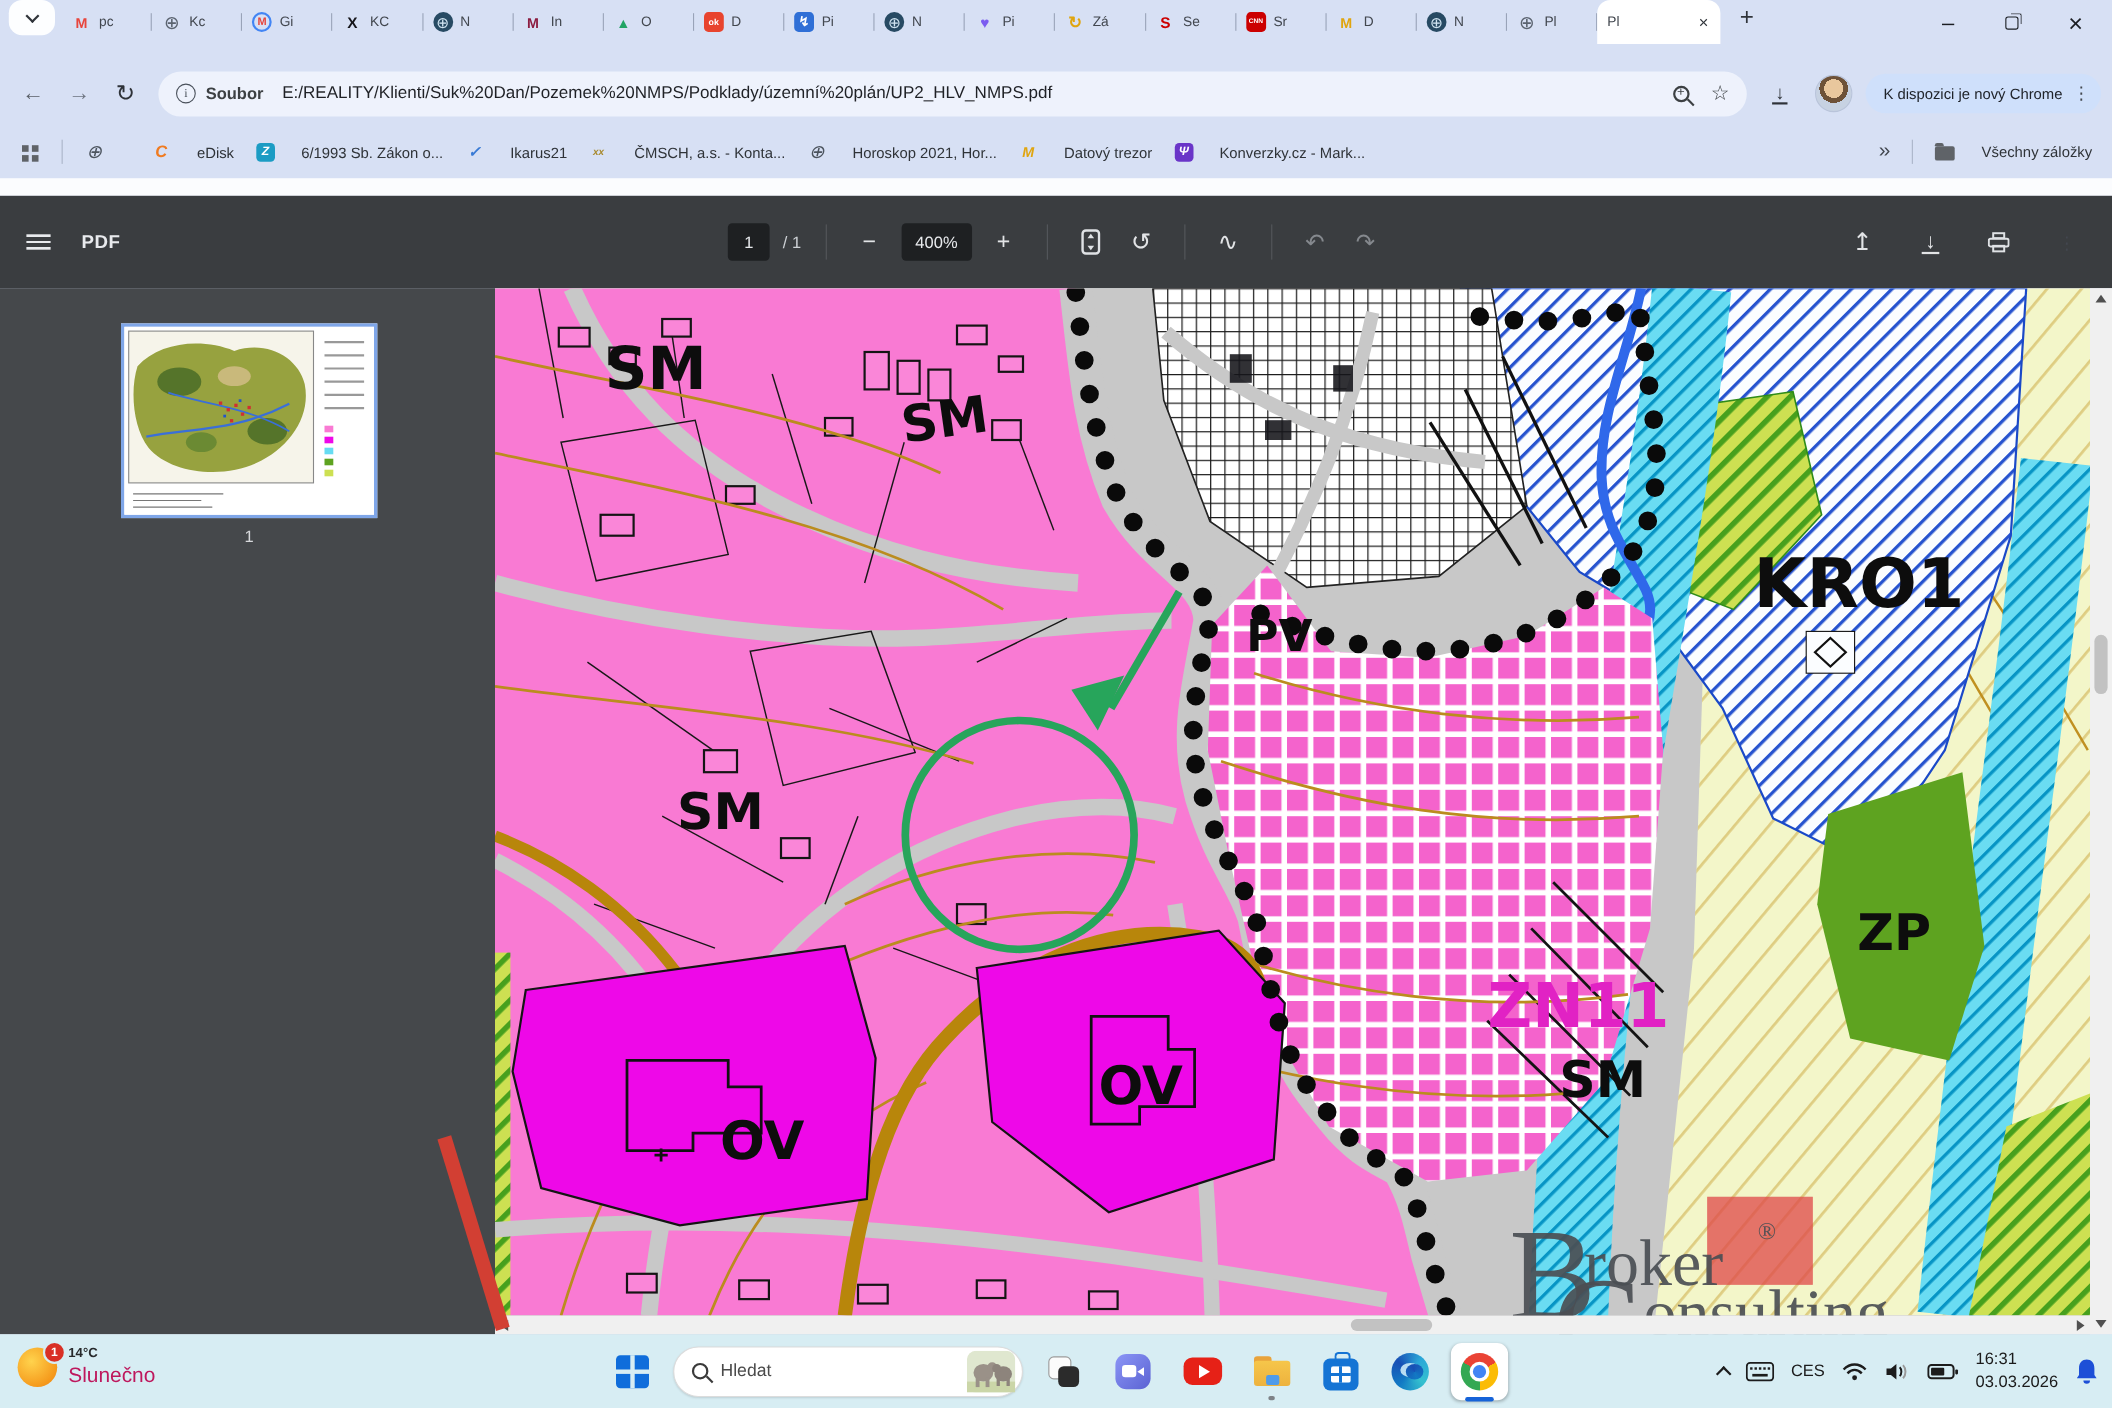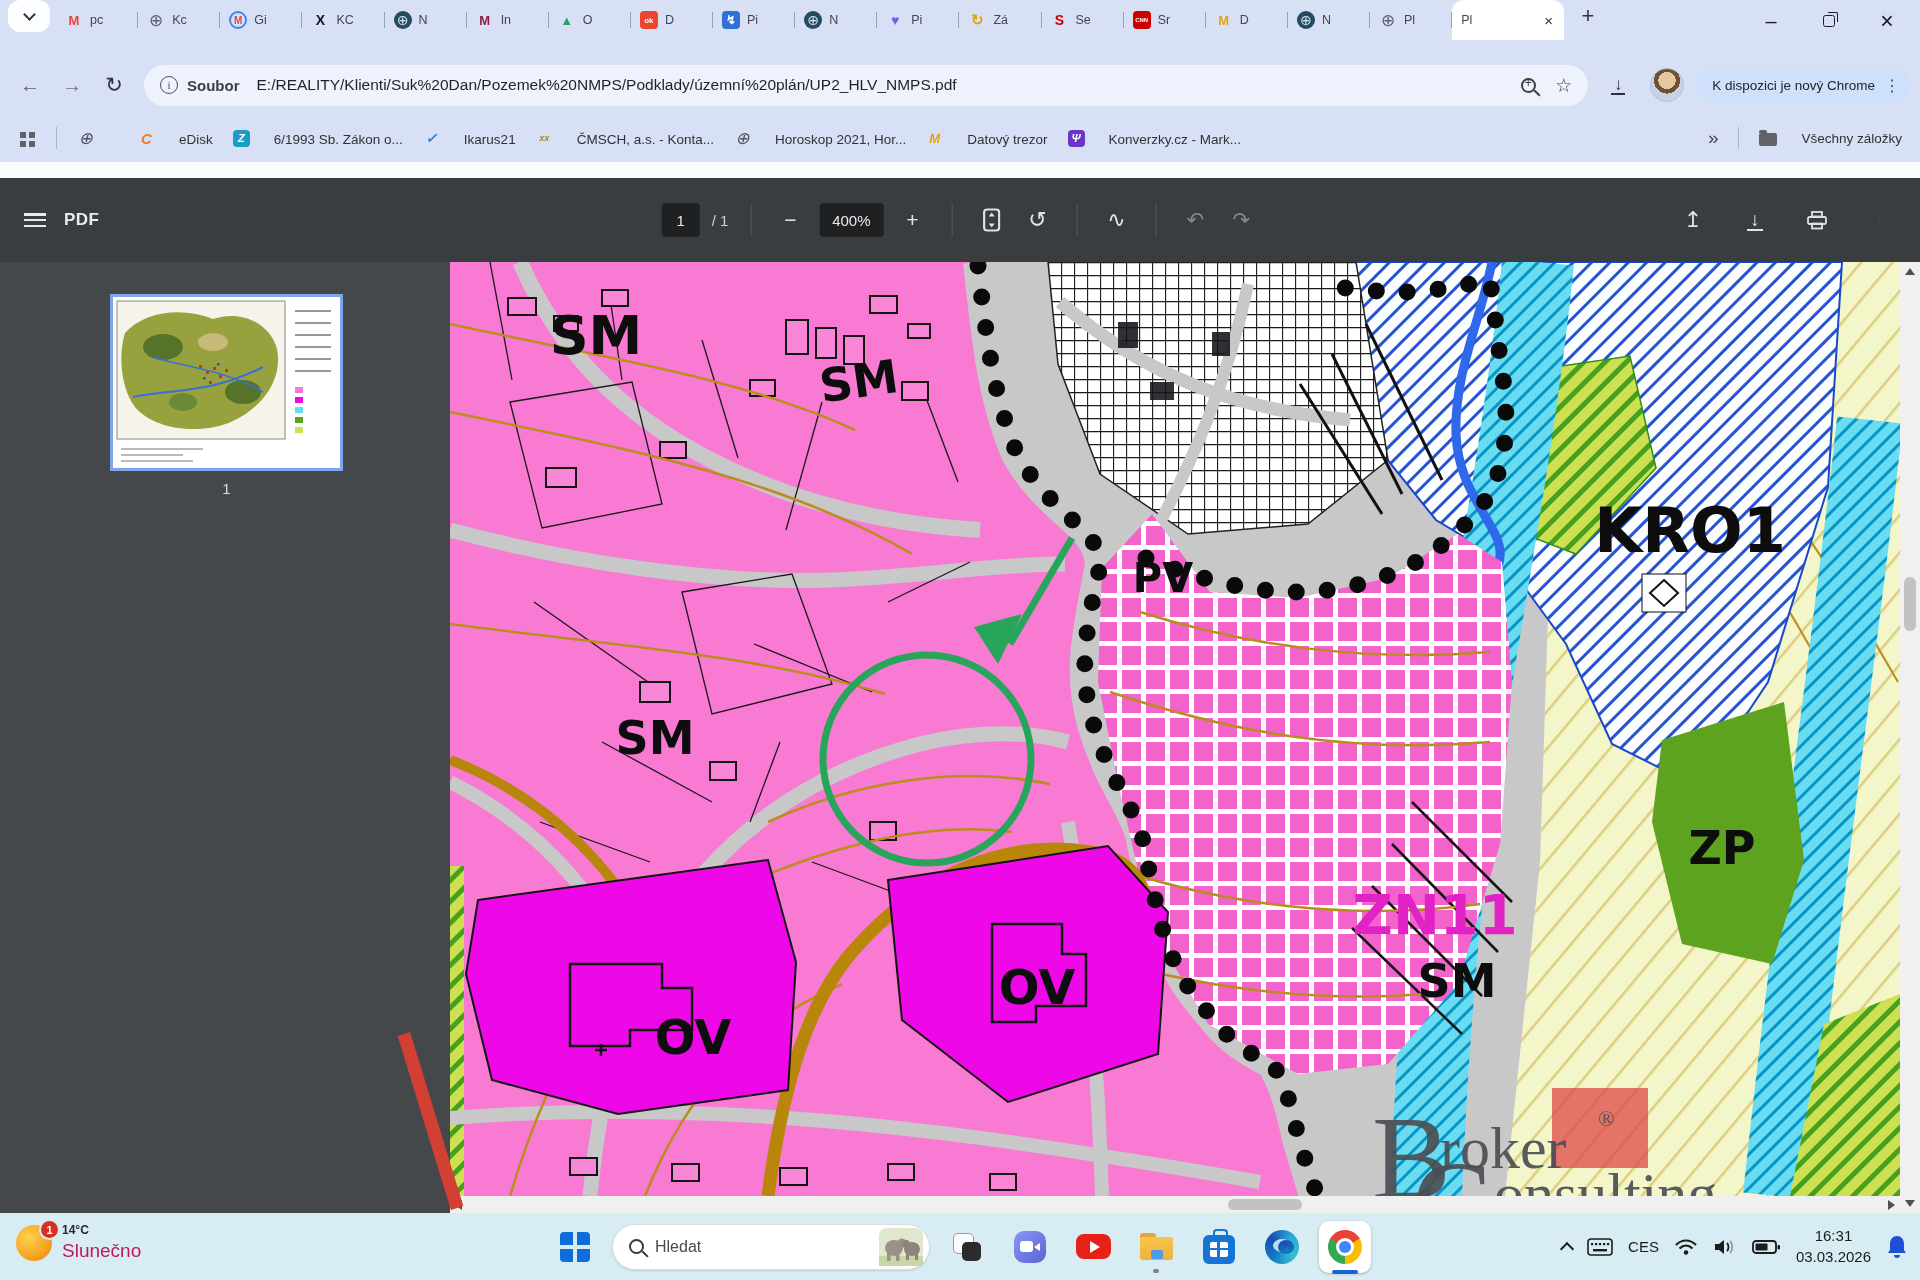--- a/index.html
+++ b/index.html
@@ -89,21 +89,21 @@
   .bi-konv::before{content:"Ψ";color:#fff;font-size:11px}
   .bspacer{flex:1}
   .g-chev2::before{content:"»";font-size:19px;color:#42474f}
   .folder-sm{width:18px;height:13px;background:#5f6368;border-radius:2px;position:relative}
   .folder-sm::before{content:"";position:absolute;top:-3px;left:0;width:8px;height:3px;background:#5f6368;border-radius:2px 2px 0 0}
   .strip{height:16px;background:#fbfcfe}
 
   
   .pdfbar{height:84px;background:#3a3d40;display:flex;align-items:center;color:#e8eaed;padding:0 24px;position:relative}
   .menu-icon{width:22px;height:14px;background:repeating-linear-gradient(#e8eaed 0 2.5px,transparent 2.5px 5.8px)}
-  .pdf-title{margin-left:18px;font-size:17px;font-weight:bold;letter-spacing:.5px}
+  .pdf-title{margin-left:28px;font-size:17px;font-weight:bold;letter-spacing:.5px}
   .pdfcenter{position:absolute;left:50%;transform:translateX(-50%);display:flex;align-items:center;gap:12px}
   .pagebox{min-width:38px;height:34px;background:#1e2022;border-radius:4px;display:flex;align-items:center;justify-content:center;font-size:15px;padding:0 8px}
   .pagetotal{font-size:15px;color:#cdd1d5;white-space:nowrap}
   .vsep{width:1px;height:32px;background:#55585c;margin:0 10px}
   .tbtn{width:34px;height:34px;display:flex;align-items:center;justify-content:center;font-size:21px;color:#e2e4e6}
   .g-minus::before{content:"−"}
   .g-plus2::before{content:"+"}
   .g-rotate::before{content:"↺";font-size:22px}
   .g-pen::before{content:"∿";font-size:22px}
   .g-undo::before{content:"↶";color:#85898e}
@@ -182,21 +182,21 @@
   .edge::before{content:"";position:absolute;left:8px;top:9px;width:18px;height:13px;border-radius:50%;background:#d6f2fb;opacity:.85}
   .edge::after{content:"";position:absolute;left:13px;top:10px;width:16px;height:14px;border-radius:50%;background:conic-gradient(from 160deg,#1279c4,#174fb5,#1279c4)}
   .chrome-card{width:54px;height:52px;background:#fff;border-radius:10px;display:flex;align-items:center;justify-content:center;box-shadow:0 1px 3px rgba(0,0,0,.25)}
   .chrome-logo{width:34px;height:34px;border-radius:50%;background:conic-gradient(from -60deg,#ea4335 0 120deg,#fbbc05 0 240deg,#34a853 0 360deg);position:relative}
   .chrome-logo::before{content:"";position:absolute;inset:8px;background:#fff;border-radius:50%}
   .chrome-logo::after{content:"";position:absolute;inset:11px;background:#4285f4;border-radius:50%}
   .active-bar{position:absolute;bottom:1px;left:50%;transform:translateX(-50%);width:26px;height:4px;border-radius:2px;background:#1663d8}
   .tray{position:absolute;right:12px;top:0;height:67px;display:flex;align-items:center;gap:15px}
   .chevup{width:10px;height:10px;border-left:2.3px solid #1c1c1c;border-top:2.3px solid #1c1c1c;transform:rotate(45deg);margin-top:5px}
   .lang{font-size:15px;color:#1b1b1b}
-  .clock{text-align:center;font-size:15px;color:#1b1b1b;line-height:1.35}
+  .clock{text-align:left;font-size:15px;color:#1b1b1b;line-height:1.35}
   .tray svg{display:block}
 
   .g-print{display:flex}
 </style>
 </head>
 <body>
 
 <div class="screen">
 
   <header class="tabstrip">

